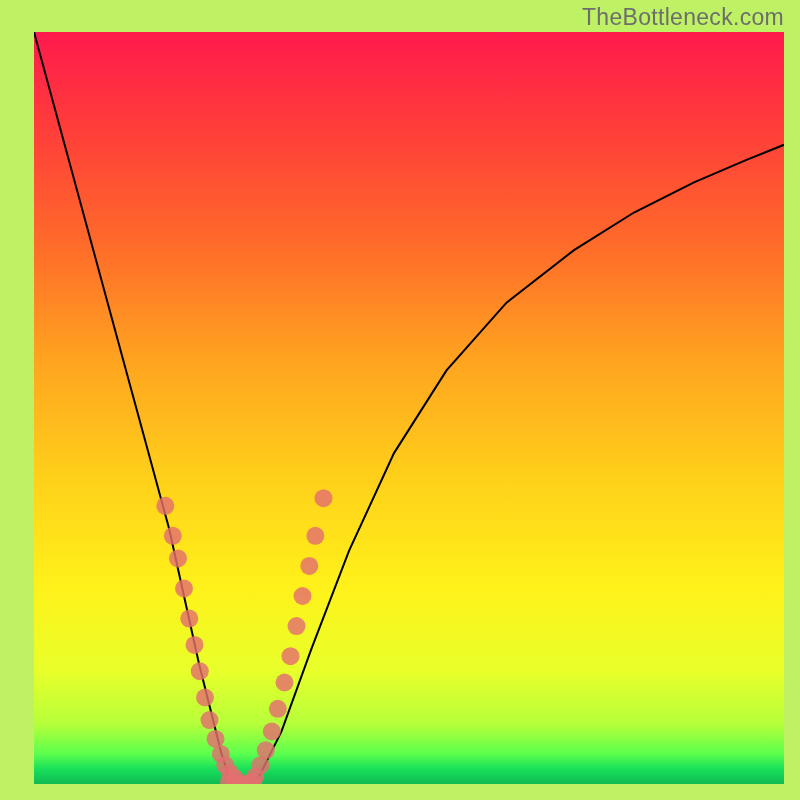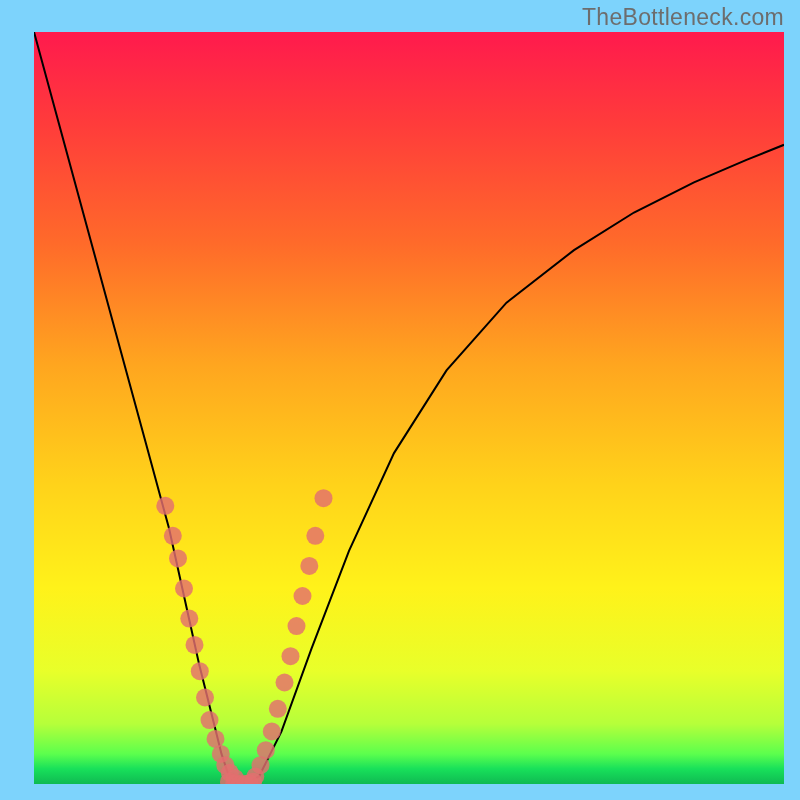--- a/index.html
+++ b/index.html
@@ -10,21 +10,21 @@
     overflow: hidden;
     background: #000000;
     font-family: Arial, Helvetica, sans-serif;
   }
   .frame {
     position: absolute;
     left: 0;
     top: 0;
     width: 800px;
     height: 800px;
-    background: #7dd3fc;
+    background: #bef264;
   }
   .plot-area {
     position: absolute;
     left: 34px;
     top: 32px;
     width: 750px;
     height: 752px;
     
     background: linear-gradient(
       to bottom,

